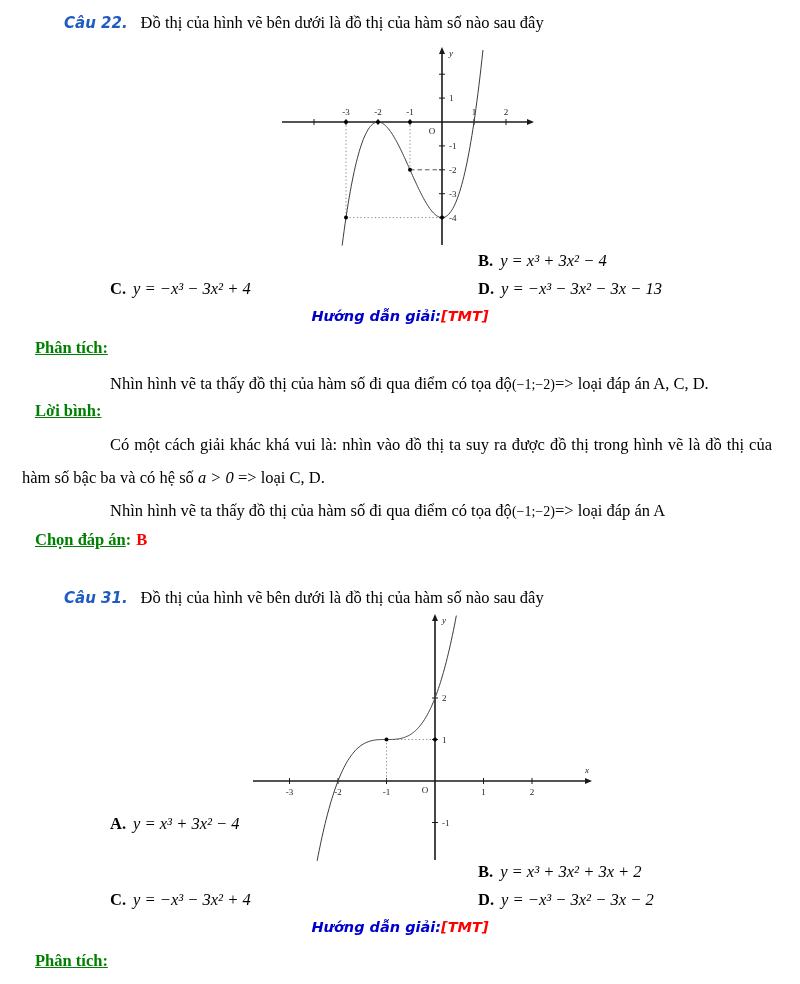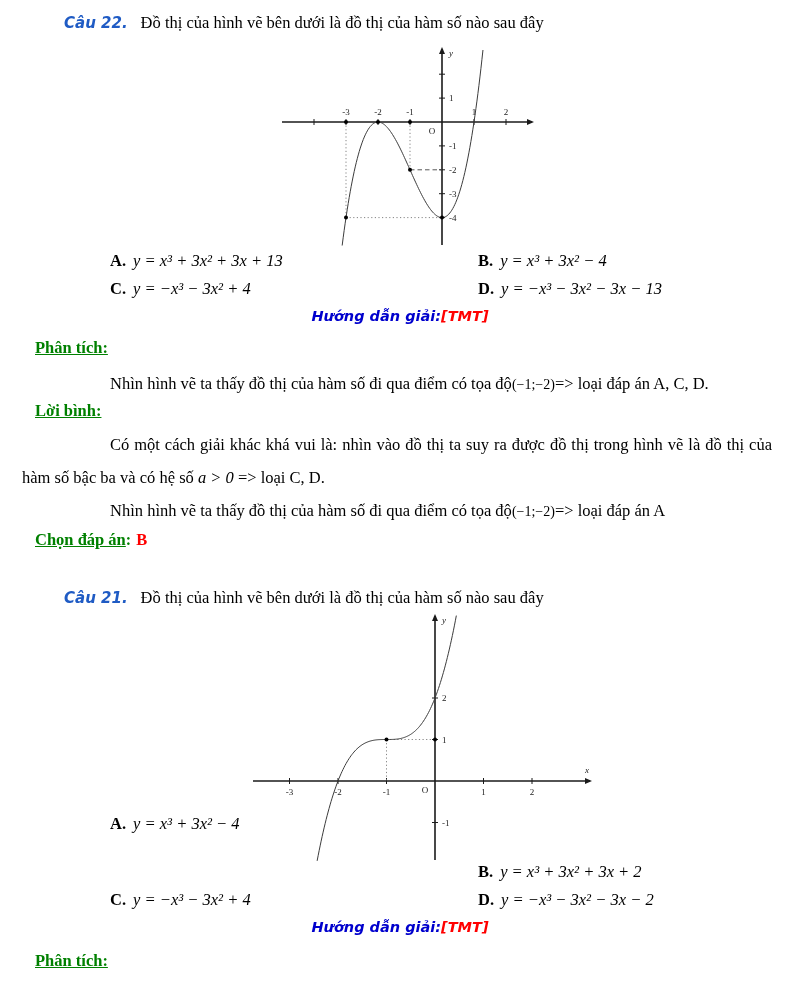--- a/index.html
+++ b/index.html
@@ -70,23 +70,20 @@
       <line x1="68" y1="172.6" x2="164" y2="172.6" stroke="#777" stroke-width="0.9" stroke-dasharray="1.2 2.4"></line>
       <polyline points="64.16,200.52 65.17,192.79 66.17,185.36 67.18,178.23 68.18,171.38 69.19,164.81 70.19,158.52 71.20,152.50 72.21,146.75 73.21,141.27 74.22,136.05 75.22,131.08 76.23,126.36 77.23,121.90 78.24,117.67 79.25,113.68 80.25,109.93 81.26,106.40 82.26,103.10 83.27,100.02 84.27,97.15 85.28,94.50 86.29,92.05 87.29,89.81 88.30,87.76 89.30,85.91 90.31,84.24 91.31,82.76 92.32,81.46 93.33,80.34 94.33,79.38 95.34,78.60 96.34,77.97 97.35,77.51 98.35,77.19 99.36,77.03 100.37,77.01 101.37,77.13 102.38,77.39 103.38,77.77 104.39,78.29 105.39,78.92 106.40,79.68 107.41,80.54 108.41,81.52 109.42,82.60 110.42,83.78 111.43,85.06 112.43,86.42 113.44,87.88 114.45,89.41 115.45,91.03 116.46,92.71 117.46,94.47 118.47,96.29 119.47,98.17 120.48,100.10 121.49,102.09 122.49,104.12 123.50,106.20 124.50,108.31 125.51,110.45 126.51,112.63 127.52,114.83 128.53,117.05 129.53,119.28 130.54,121.52 131.54,123.78 132.55,126.03 133.55,128.28 134.56,130.52 135.57,132.76 136.57,134.97 137.58,137.17 138.58,139.34 139.59,141.48 140.59,143.59 141.60,145.66 142.61,147.69 143.61,149.68 144.62,151.61 145.62,153.48 146.63,155.29 147.63,157.04 148.64,158.72 149.65,160.33 150.65,161.86 151.66,163.30 152.66,164.66 153.67,165.93 154.67,167.10 155.68,168.17 156.69,169.14 157.69,170.00 158.70,170.74 159.70,171.36 160.71,171.87 161.71,172.24 162.72,172.49 163.73,172.59 164.73,172.56 165.74,172.38 166.74,172.06 167.75,171.58 168.75,170.94 169.76,170.14 170.77,169.17 171.77,168.03 172.78,166.71 173.78,165.22 174.79,163.53 175.79,161.66 176.80,159.60 177.81,157.34 178.81,154.87 179.82,152.20 180.82,149.31 181.83,146.21 182.83,142.89 183.84,139.34 184.85,135.57 185.85,131.56 186.86,127.31 187.86,122.82 188.87,118.08 189.87,113.09 190.88,107.84 191.89,102.34 192.89,96.56 193.90,90.52 194.90,84.21 195.91,77.61 196.91,70.74 197.92,63.57 198.93,56.12 199.93,48.36 200.94,40.31 201.94,31.95 202.95,23.29 203.95,14.30 204.96,5.00" fill="none" stroke="#3c3c3c" stroke-width="1"></polyline>
       <circle cx="68" cy="77" r="2" fill="#000"></circle>
       <circle cx="100" cy="77" r="2" fill="#000"></circle>
       <circle cx="132" cy="77" r="2" fill="#000"></circle>
       <circle cx="132" cy="124.8" r="2" fill="#000"></circle>
       <circle cx="164" cy="172.6" r="2" fill="#000"></circle>
       <circle cx="68" cy="172.6" r="2" fill="#000"></circle>
     </svg>
 
-  <div class="choice" style="left:110px;top:251px;">
-    <span class="ckey">A.</span><span class="cformula">y = x³ + 3x² + 3x + 13</span>
-  </div>
   <div class="choice" style="left:478px;top:251px;">
     <span class="ckey">B.</span><span class="cformula">y = x³ + 3x² − 4</span>
   </div>
   <div class="choice" style="left:110px;top:279px;">
     <span class="ckey">C.</span><span class="cformula">y = −x³ − 3x² + 4</span>
   </div>
   <div class="choice" style="left:478px;top:279px;text-align:right;">
     <span class="ckey">D.</span><span class="cformula">y = −x³ − 3x² − 3x − 13</span>
   </div>
 
@@ -112,21 +109,21 @@
 
   <div class="para" style="left:110px;top:494px;">
     <span>Nhìn hình vẽ ta thấy đồ thị của hàm số đi qua điểm có tọa độ</span><span class="coord">(−1;−2)</span><span>=&gt; loại đáp án A</span>
   </div>
 
   <div class="heading" style="top:530px;">
     <span class="hgreen">Chọn đáp án</span><span class="greenc">:</span><span class="answer-red">B</span>
   </div>
 
   <div class="qheader" style="top:588px;">
-    <span class="qlabel">Câu 21.</span><span class="qprompt">Đồ thị của hình vẽ bên dưới là đồ thị của hàm số nào sau đây</span>
+    <span class="qlabel">Câu 31.</span><span class="qprompt">Đồ thị của hình vẽ bên dưới là đồ thị của hàm số nào sau đây</span>
   </div>
 
   <svg class="graph" width="372" height="252" style="left: 228px; top: 612px;">
       <line x1="25" y1="169" x2="362" y2="169" stroke="#1a1a1a" stroke-width="1.6"></line>
       <path d="M364 169 l-7 -3 v6 z" fill="#1a1a1a"></path>
       <line x1="207" y1="4" x2="207" y2="248" stroke="#1a1a1a" stroke-width="1.6"></line>
       <path d="M207 2 l-3 7 h6 z" fill="#1a1a1a"></path>
       <text x="214" y="11" font-family="&quot;Liberation Serif&quot;,serif" font-size="9" fill="#222" font-style="italic">y</text>
       <text x="359" y="161" font-family="&quot;Liberation Serif&quot;,serif" font-size="9" fill="#222" font-style="italic" text-anchor="middle">x</text>
       <text x="197" y="181" font-family="&quot;Liberation Serif&quot;,serif" font-size="9" fill="#222" text-anchor="middle">O</text>

